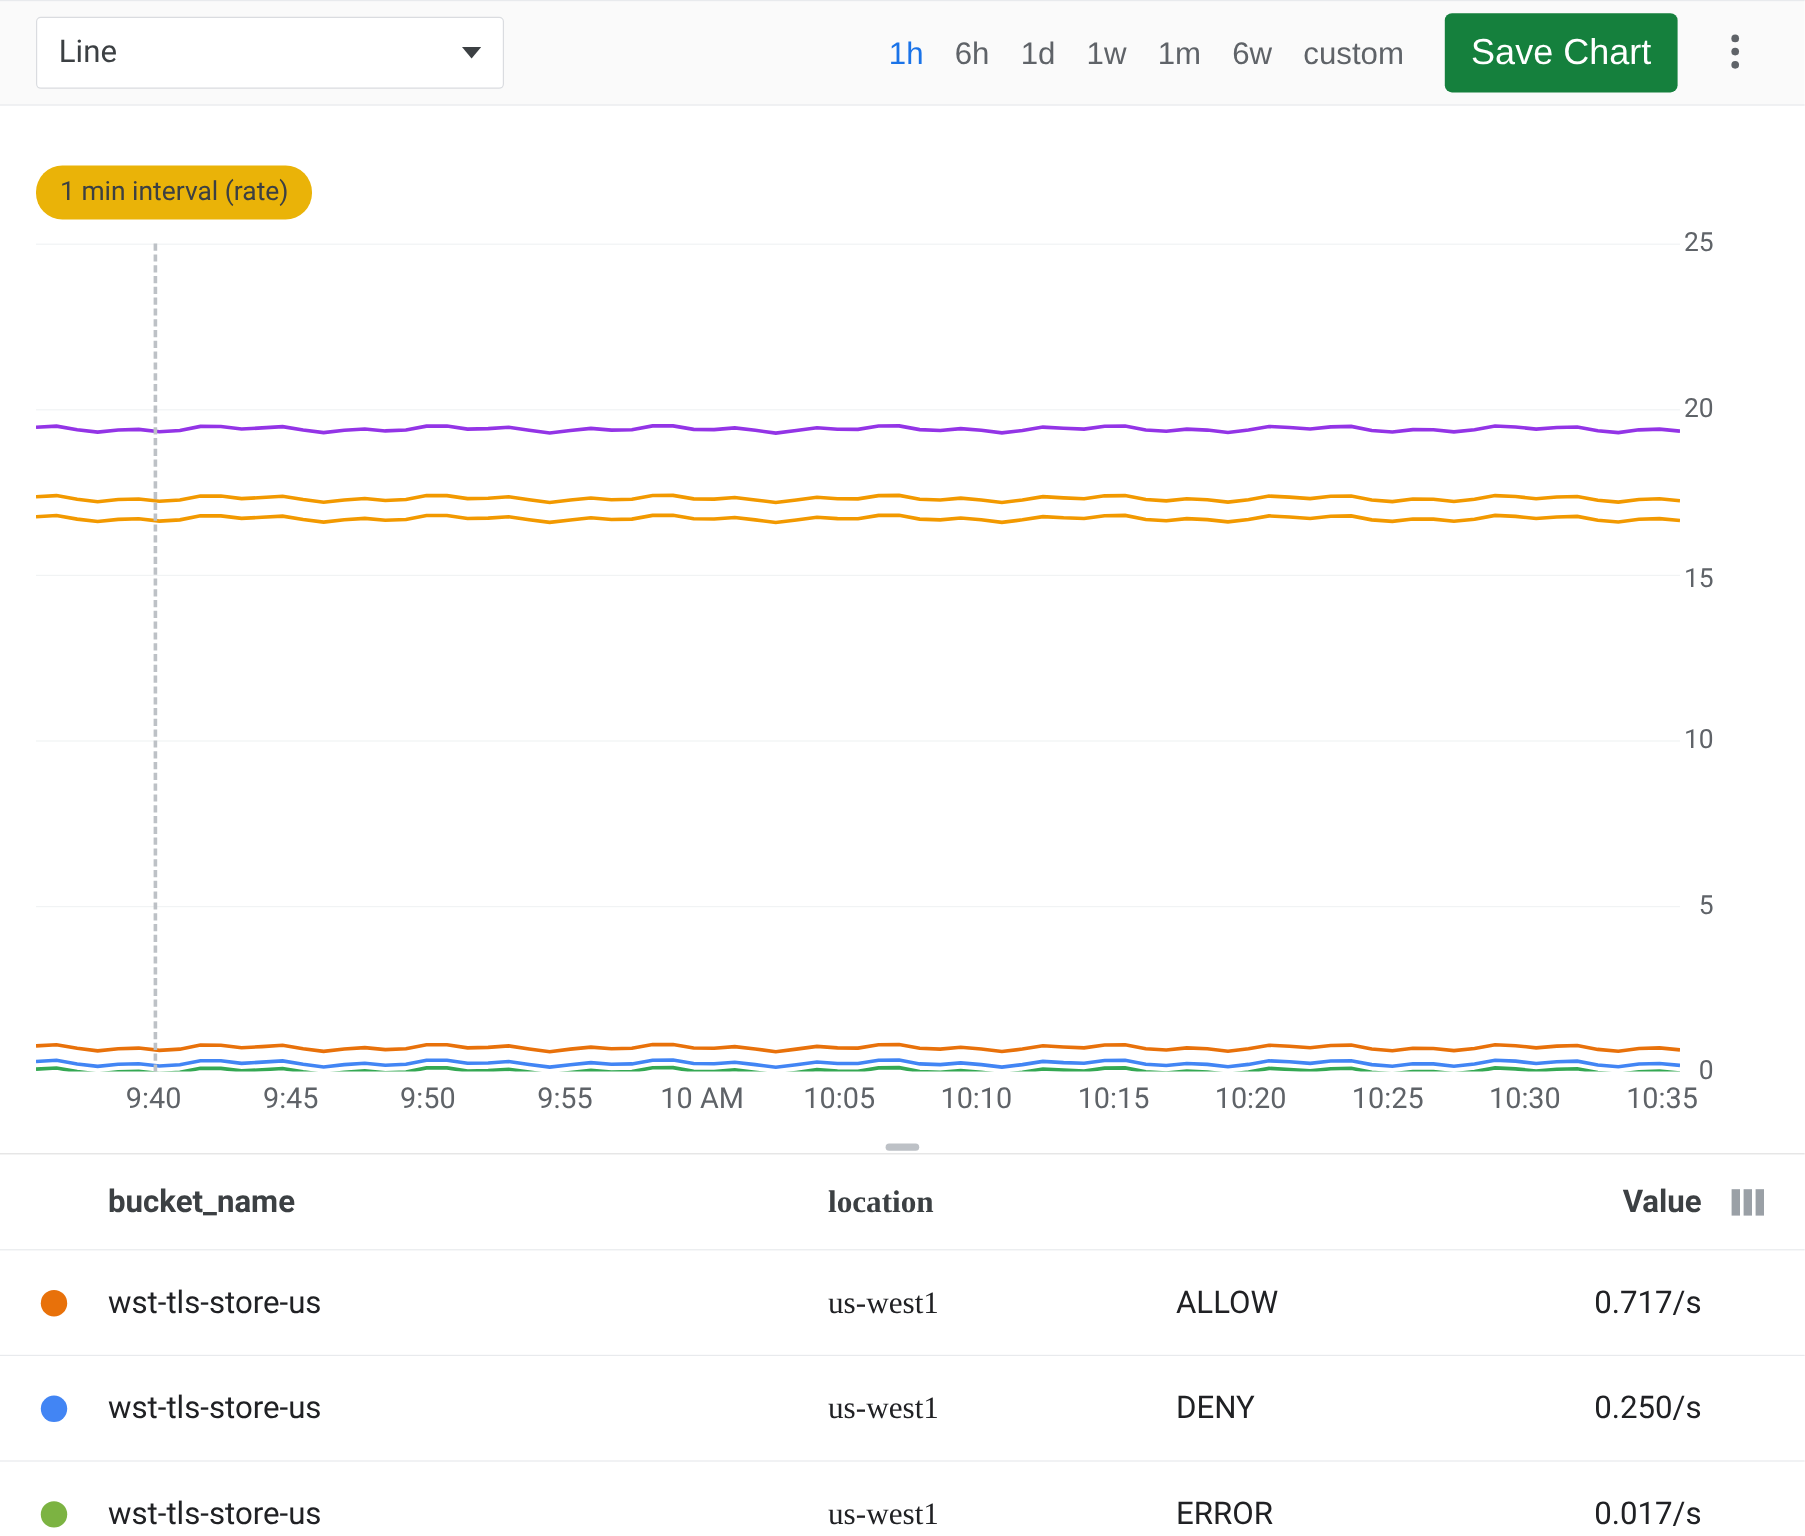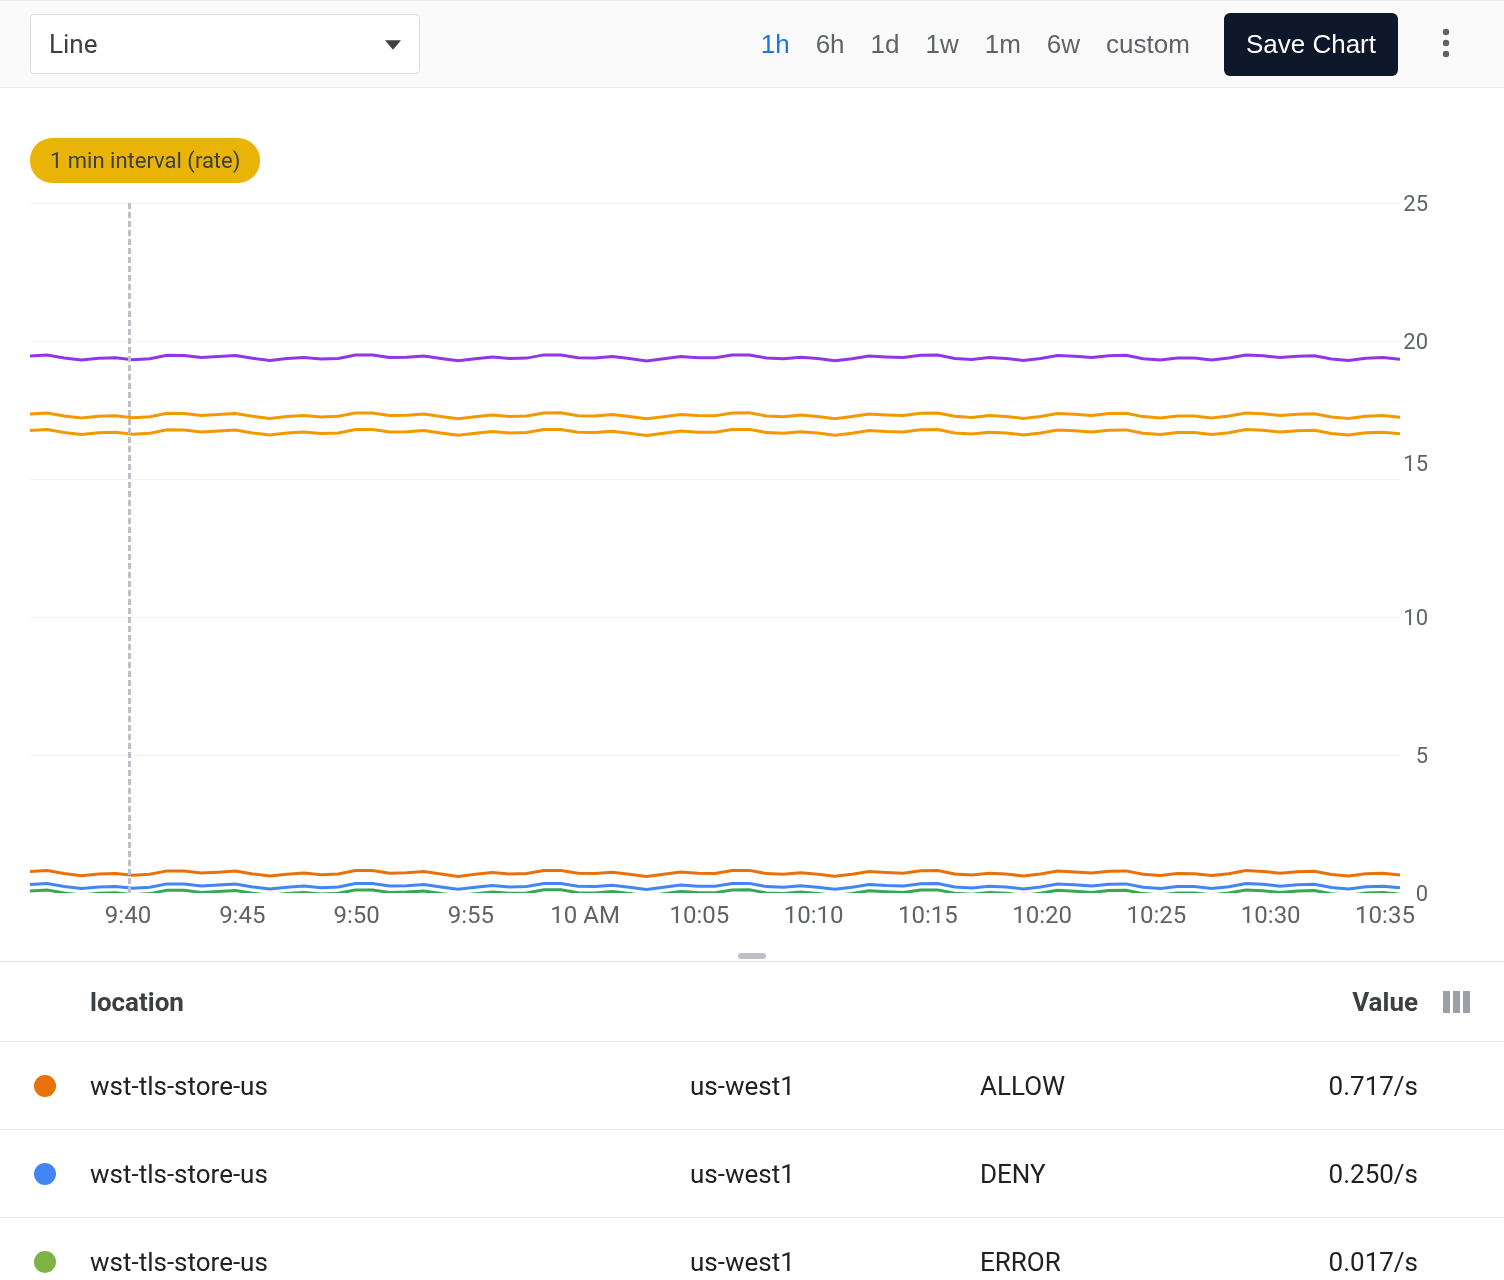--- a/index.html
+++ b/index.html
@@ -21,22 +21,22 @@
   }
   .chart-type-select svg { width:16px; height:16px; }
   .spacer { flex:1; }
   .range-btns { display:flex; gap: 6px; margin-right: 24px;}
   .range-btn {
     font-size:26px; padding:8px 10px; color:#5f6368; cursor:pointer;
     border:none; background:none;
   }
   .range-btn.active { color:#1a73e8; }
   .save-btn {
-    background:#0f172a; color:#fff; border:none; border-radius:6px;
-    font-size:26px; padding:16px 22px; cursor:pointer;
+    background:#15803d; color:#fff; border:none; border-radius:6px;
+    font-size:30px; padding:16px 22px; cursor:pointer;
   }
   .more-btn {
     width:56px; height:56px; border:none; background:none; margin-left: 20px;
     display:flex; align-items:center; justify-content:center; cursor:pointer;
     border-radius:50%;
   }
   .more-btn svg circle { fill:#5f6368; }
 
   .chart-area {
     position:relative;
@@ -85,21 +85,21 @@
   .legend-header, .legend-row {
     display:flex; align-items:center;
     border-bottom: 1px solid #e8eaed;
     padding: 0 34px;
   }
   .legend-header { height: 80px; font-weight:700; font-size:26px; color:#3c4043;}
   .legend-row { height: 88px; font-size:26px; color:#202124;}
   .col-dot { width: 56px; display:flex; justify-content:flex-start;}
   .dot { width:22px; height:22px; border-radius:50%; }
   .col-bucket { flex: 0 0 600px; }
-  .col-location { flex: 0 0 290px; }
+  .col-location { flex: 0 0 290px; font-family: Liberation Serif, serif; }
   .col-result { flex: 0 0 280px; }
   .col-value { flex:1; text-align:right; padding-right: 12px;}
   .cols-btn {
     width:40px; display:flex; justify-content:flex-end; cursor:pointer;
   }
   .cols-btn .bar { width:7px; height:22px; background:#9aa0a6; margin-left:3px;}
 </style>
 </head>
 <body>
 
@@ -135,21 +135,21 @@
 </div>
 
 <div class="chart-area">
   <span class="interval-badge">1 min interval (rate)</span>
 
   <div class="plot" id="plot">
       <div class="y-axis">
         <div class="y-tick" style="top: 690px;">0</div>
         <div class="y-tick" style="top: 552px;">5</div>
         <div class="y-tick" style="top: 414px;">10</div>
-        <div class="y-tick" style="top: 260px;">15</div>
+        <div class="y-tick" style="top: 280px;">15</div>
         <div class="y-tick" style="top: 138px;">20</div>
         <div class="y-tick" style="top: 0px; margin-left: 21px;">25</div>
       </div>
       <div class="grid-line" style="top: 552px;"></div>
       <div class="grid-line" style="top: 414px;"></div>
       <div class="grid-line" style="top: 276px;"></div>
       <div class="grid-line" style="top: 138px;"></div>
       <div class="grid-line" style="top: 0px;"></div>
       <svg width="1370" height="690" style="position: absolute; left: 0px; top: 0px;">
         <polyline points="0.0,153.1 17.1,152.1 34.3,155.1 51.4,157.1 68.5,155.3 85.6,154.8 102.8,156.8 119.9,155.7 137.0,152.3 154.1,152.4 171.3,154.5 188.4,153.6 205.5,152.5 222.6,155.3 239.7,157.5 256.9,155.6 274.0,154.5 291.1,156.1 308.3,155.4 325.4,152.1 342.5,152.0 359.6,154.6 376.8,154.2 393.9,153.1 411.0,155.5 428.1,157.8 445.3,155.8 462.4,154.0 479.5,155.4 496.6,155.1 513.8,151.9 530.9,151.9 548.0,154.8 565.1,155.0 582.3,153.6 599.4,155.6 616.5,157.9 633.6,155.8 650.8,153.5 667.9,154.7 685.0,154.8 702.1,152.0 719.3,151.9 736.4,155.0 753.5,155.7 770.6,154.2 787.7,155.6 804.9,157.7 822.0,155.7 839.1,152.9 856.3,153.9 873.4,154.6 890.5,152.2 907.6,152.0 924.8,155.4 941.9,156.4 959.0,154.6 976.1,155.4 993.3,157.4 1010.4,155.4 1027.5,152.4 1044.6,153.3 1061.8,154.5 1078.9,152.7 1096.0,152.3 1113.1,155.7 1130.3,157.0 1147.4,155.0 1164.5,155.1 1181.6,156.9 1198.8,155.1 1215.9,152.0 1233.0,152.8 1250.1,154.6 1267.3,153.2 1284.4,152.8 1301.5,156.0 1318.6,157.5 1335.8,155.2 1352.9,154.6 1370.0,156.3 " fill="none" stroke="#9334e6" stroke-width="3"></polyline>
@@ -174,20 +174,21 @@
       <div class="x-tick" style="left: 1126.45px;">10:25</div>
       <div class="x-tick" style="left: 1240.73px;">10:30</div>
       <div class="x-tick" style="left: 1355px; text-align: center;">10:35</div>
     </div>
   <div class="drag-handle"></div>
 </div>
 
 <div class="legend">
   <div class="legend-header">
     <div class="col-dot"></div>
+    <div class="col-bucket">bucket_name</div>
     <div class="col-location">location</div>
     <div class="col-value">Value</div>
     <div class="cols-btn">
       <span style="display:flex">
         <span class="bar"></span>
           <span class="bar"></span>
           <span class="bar"></span>
       </span>
     </div>
   </div>

